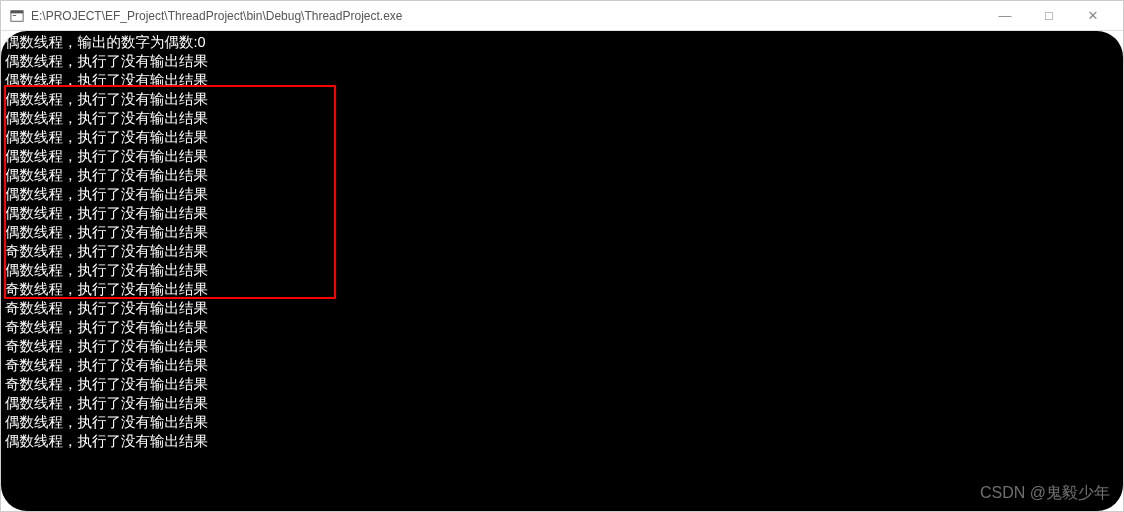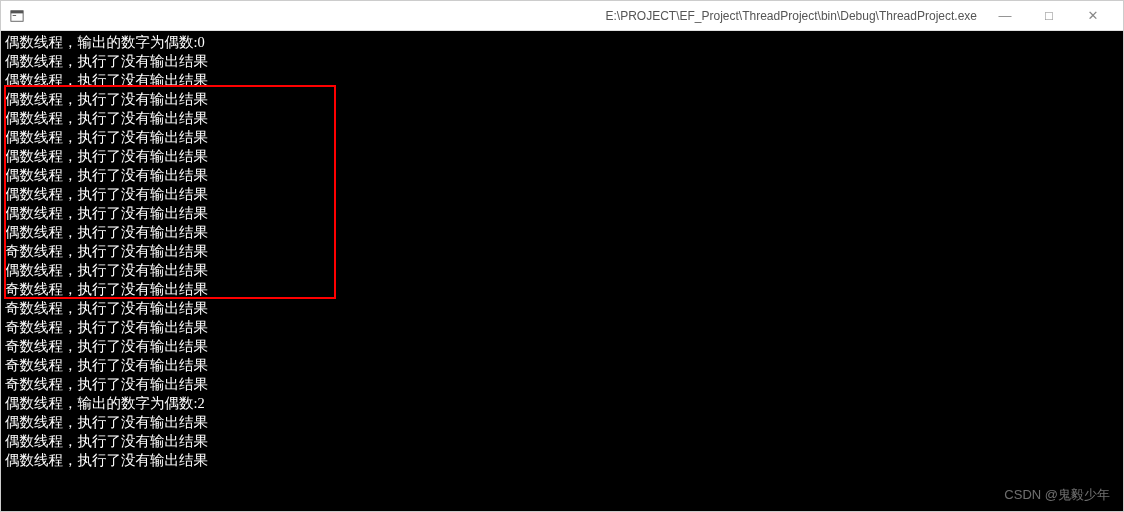--- a/index.html
+++ b/index.html
@@ -20,21 +20,20 @@
       flex-direction: column;
     }
     .titlebar {
       height: 30px;
       background: #ffffff;
       display: flex;
       align-items: center;
       padding: 0 8px;
       border-bottom: 1px solid #e0e0e0;
       gap: 6px;
-      text-align: right;
     }
     .titlebar-icon {
       width: 16px;
       height: 16px;
       display: flex;
       align-items: center;
       justify-content: center;
     }
     .titlebar-icon svg { width: 14px; height: 14px; }
     .titlebar-text {
@@ -55,45 +54,46 @@
       align-items: center;
       justify-content: center;
       color: #888;
       font-size: 13px;
       cursor: pointer;
     }
     .console {
       flex: 1;
       background: #000;
       color: #fff;
-      font-family: Liberation Serif, serif;
+      font-family: Liberation Sans, sans-serif;
       font-size: 14.5px;
       line-height: 19px;
       padding: 2px 4px;
       overflow: hidden;
       position: relative;
+      border-radius: 26px;
     }
     .console-line {
       white-space: pre;
     }
     .highlight-box {
       position: absolute;
       border: 2px solid #ff0000;
       pointer-events: none;
       left: 3px;
       top: 54px;
       width: 332px;
       height: 214px;
     }
     .watermark {
       position: absolute;
       right: 14px;
       bottom: 8px;
       color: rgba(200,200,200,0.55);
-      font-size: 13px;
+      font-size: 16px;
       font-family: "Microsoft YaHei", sans-serif;
       pointer-events: none;
     }
   </style>
 </head>
 <body>
 
 <div class="window">
   <div class="titlebar">
     <span class="titlebar-icon">
@@ -123,21 +123,20 @@
     <div class="console-line">偶数线程，执行了没有输出结果</div>
     <div class="console-line">偶数线程，执行了没有输出结果</div>
     <div class="console-line">奇数线程，执行了没有输出结果</div>
     <div class="console-line">偶数线程，执行了没有输出结果</div>
     <div class="console-line">奇数线程，执行了没有输出结果</div>
     <div class="console-line">奇数线程，执行了没有输出结果</div>
     <div class="console-line">奇数线程，执行了没有输出结果</div>
     <div class="console-line">奇数线程，执行了没有输出结果</div>
     <div class="console-line">奇数线程，执行了没有输出结果</div>
     <div class="console-line">奇数线程，执行了没有输出结果</div>
-    <div class="console-line">偶数线程，输出的数字为偶数:2</div>
     <div class="console-line">偶数线程，执行了没有输出结果</div>
     <div class="console-line">偶数线程，执行了没有输出结果</div>
     <div class="console-line">偶数线程，执行了没有输出结果</div>
     <div class="highlight-box"></div>
   </div>
 </div>
 
 <div class="watermark">CSDN @鬼毅少年</div>
 
 </body></html>

